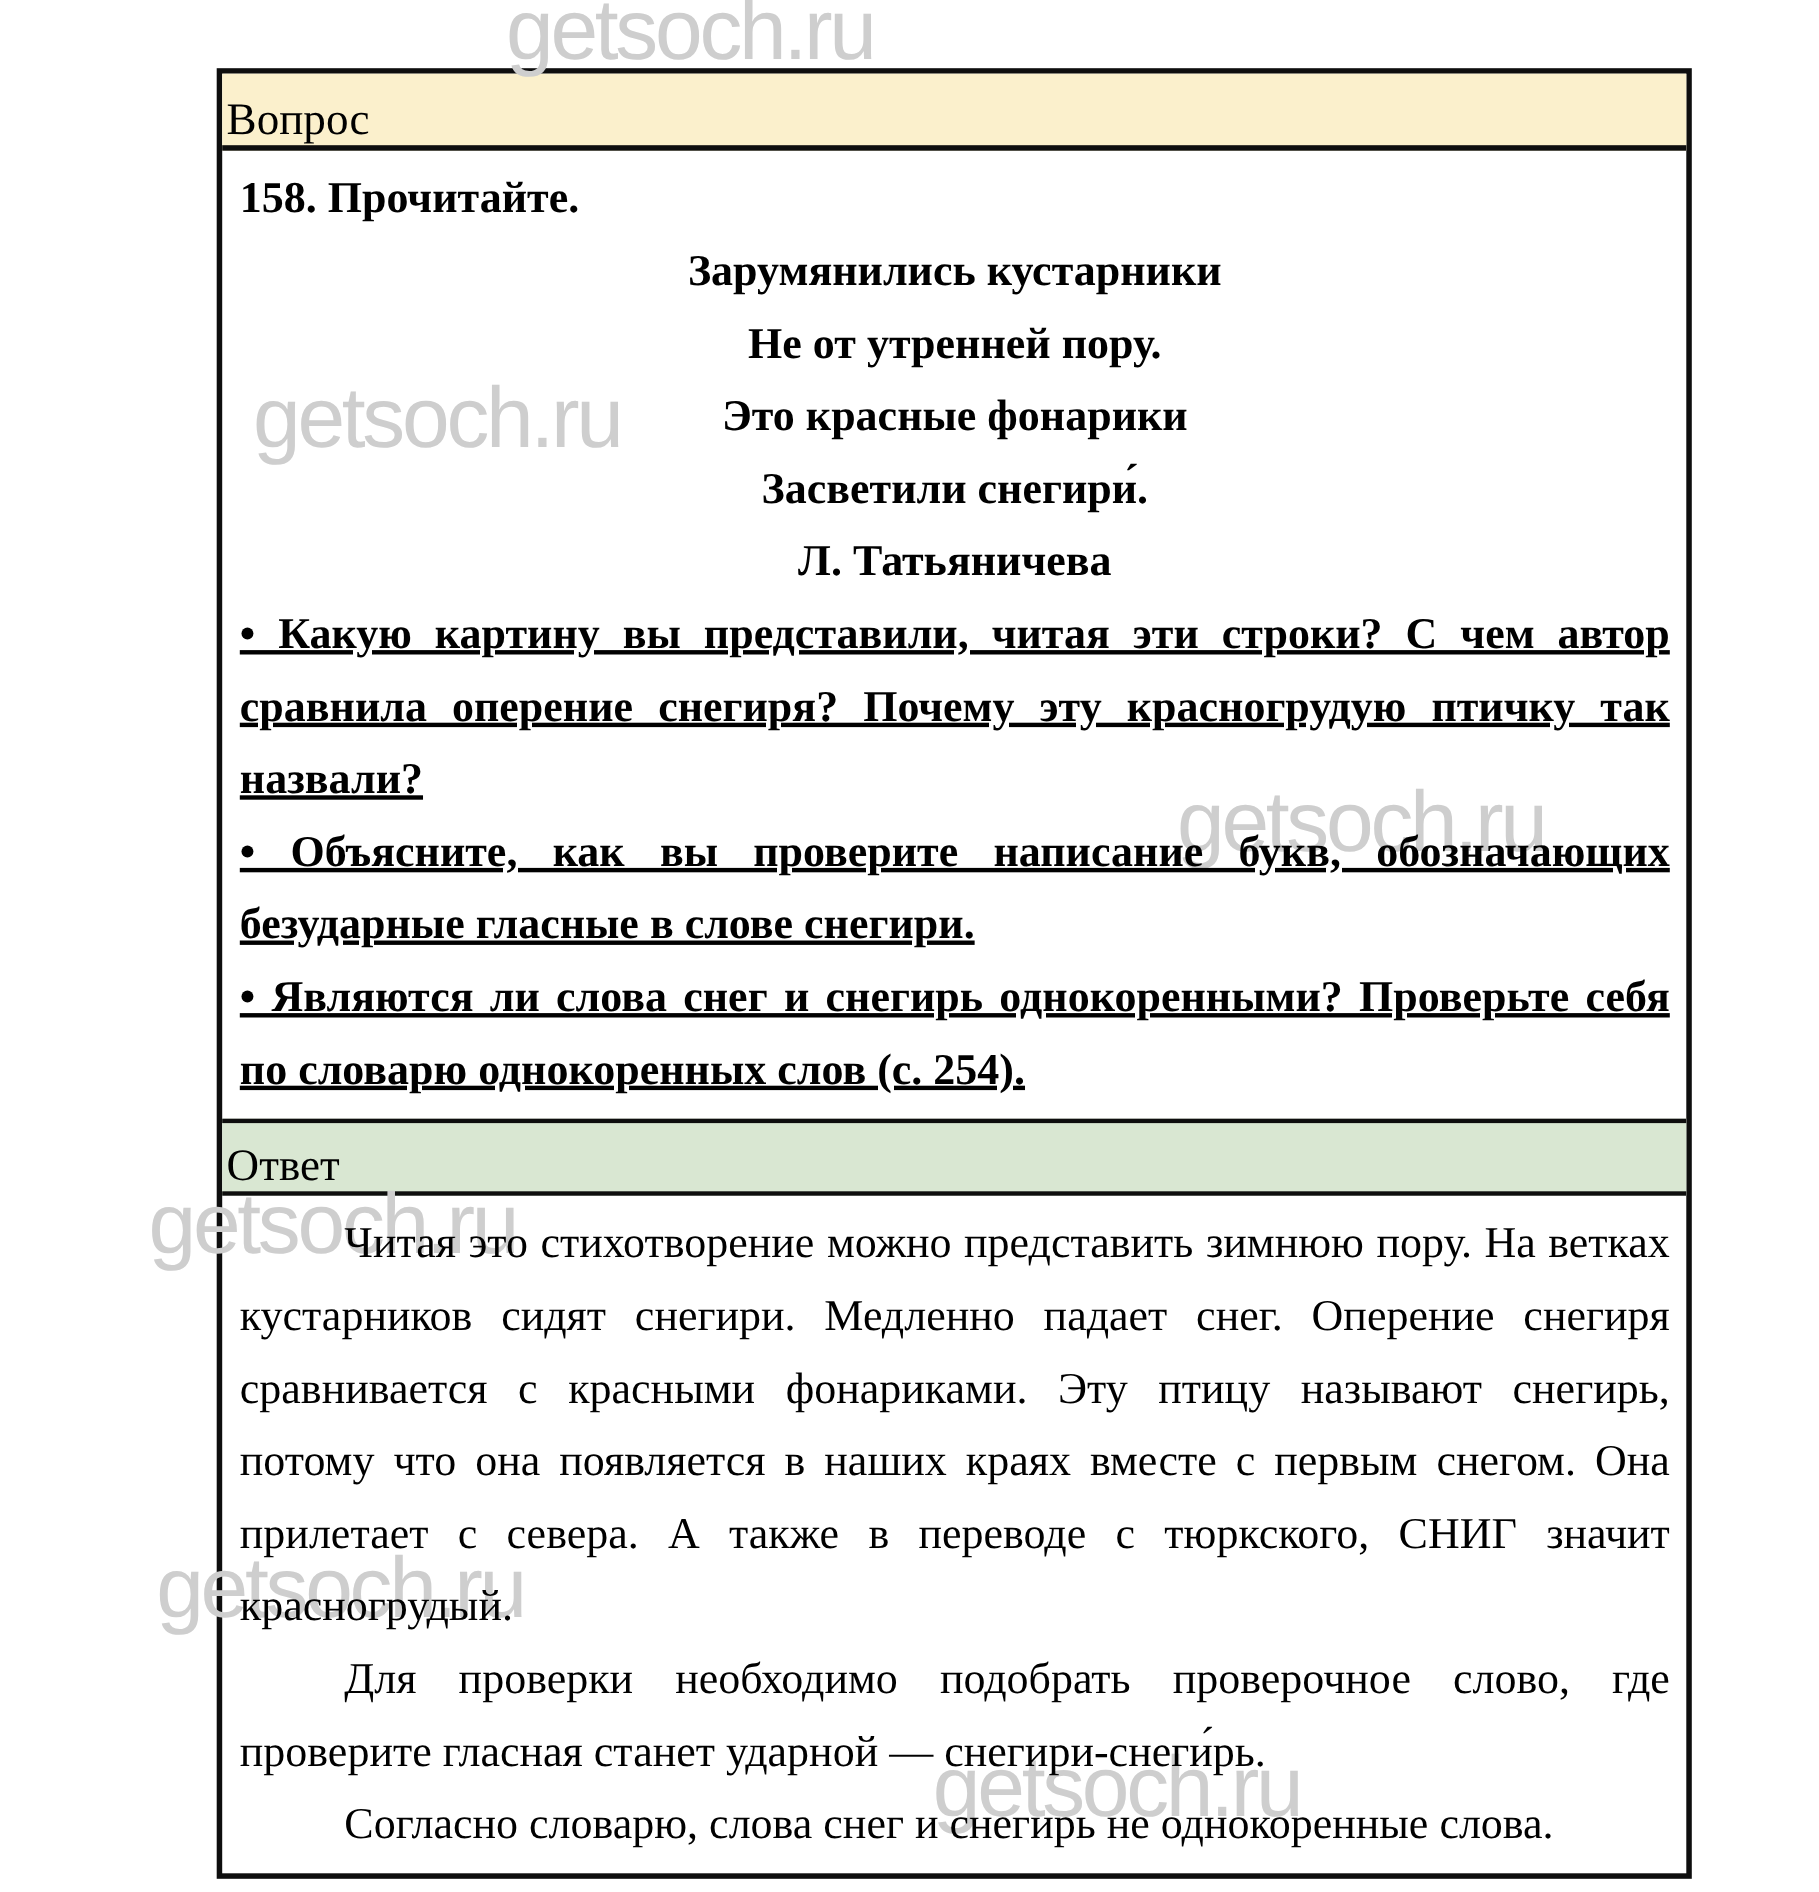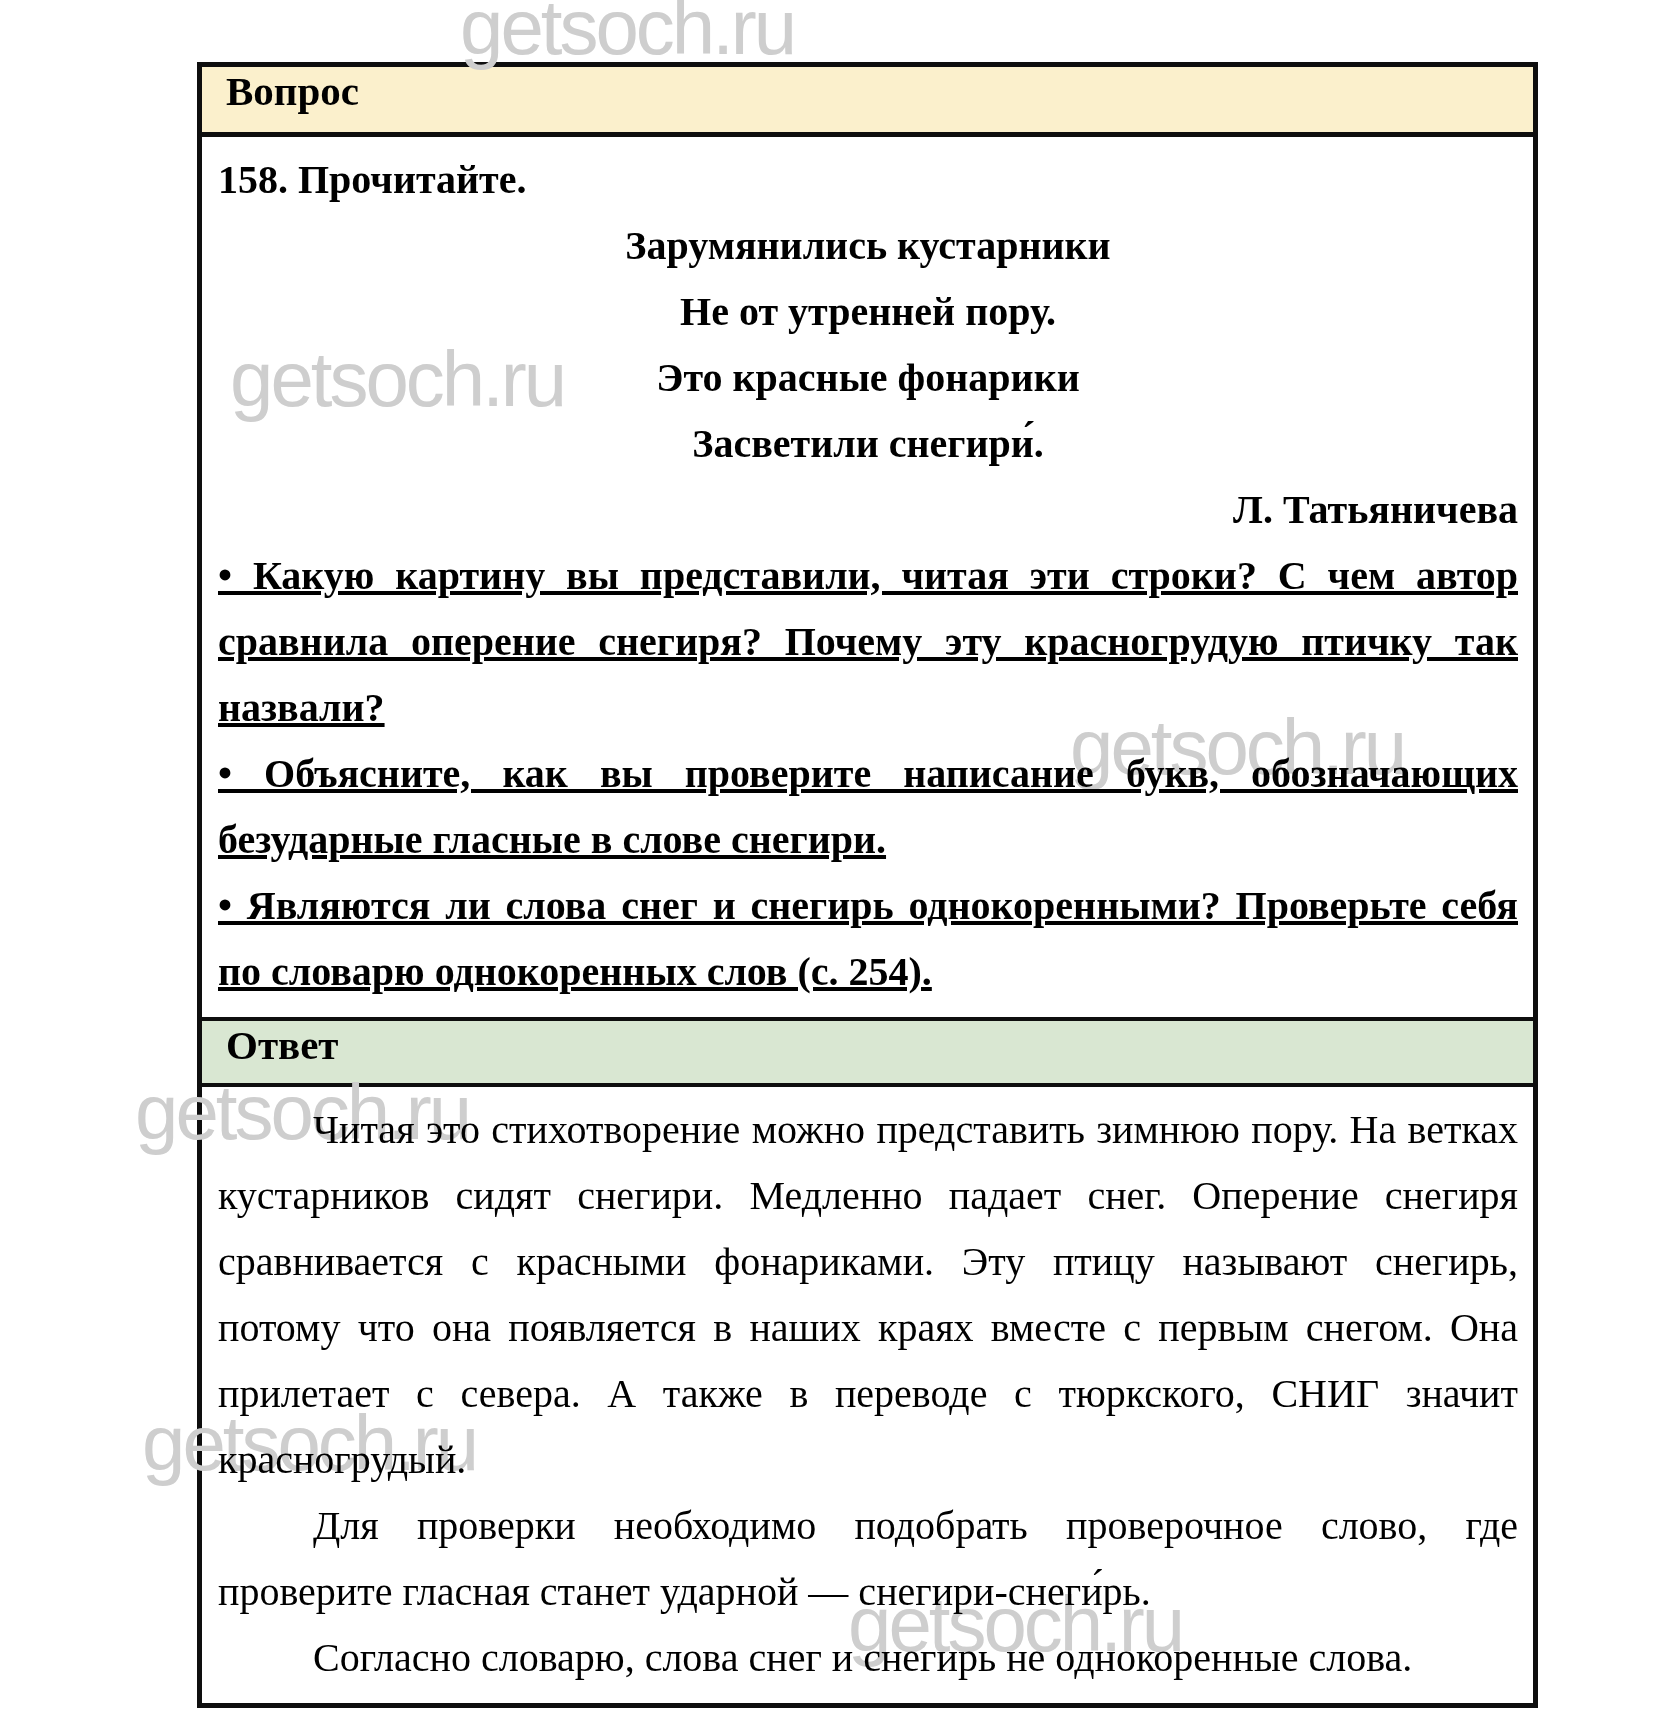--- a/index.html
+++ b/index.html
@@ -42,23 +42,23 @@
     top: 62px;
     width: 1341px;
     box-sizing: border-box;
     border: 5px solid var(--border, #0e0e0e);
     background: #ffffff;
   }
   .band {
     height: 70px;
     box-sizing: border-box;
     display: flex;
-    align-items: flex-start;
-    padding-left: 24px;
-    font-weight: bold;
+    align-items: flex-end;
+    padding-left: 4px;
+    font-weight: normal;
     font-size: 41px;
   }
   .question-band {
     background: var(--question-header-bg, #fbf0cc);
     border-bottom: 5px solid var(--border, #0e0e0e);
   }
   .answer-band {
     background: var(--answer-header-bg, #d9e7d2);
     border-top: 4px solid var(--border, #0e0e0e);
     border-bottom: 4px solid var(--border, #0e0e0e);
@@ -71,21 +71,21 @@
   .question-cell { font-weight: bold; }
   .answer-cell   { font-weight: normal; }
 
   .cell p, .band span {
     position: relative;
     z-index: 2;
     margin: 0;
   }
   .task-line   { text-align: left; }
   .poem-line   { text-align: center; }
-  .poem-author { text-align: right; }
+  .poem-author { text-align: center; }
   .bullet      { text-align: justify; text-decoration: underline; }
   .answer-para { text-align: justify; text-indent: 95px; }
 </style>
 </head>
 <body>
 
 <div class="wm wm1">getsoch.ru</div>
 <div class="wm wm2">getsoch.ru</div>
 <div class="wm wm3">getsoch.ru</div>
 <div class="wm wm4">getsoch.ru</div>

